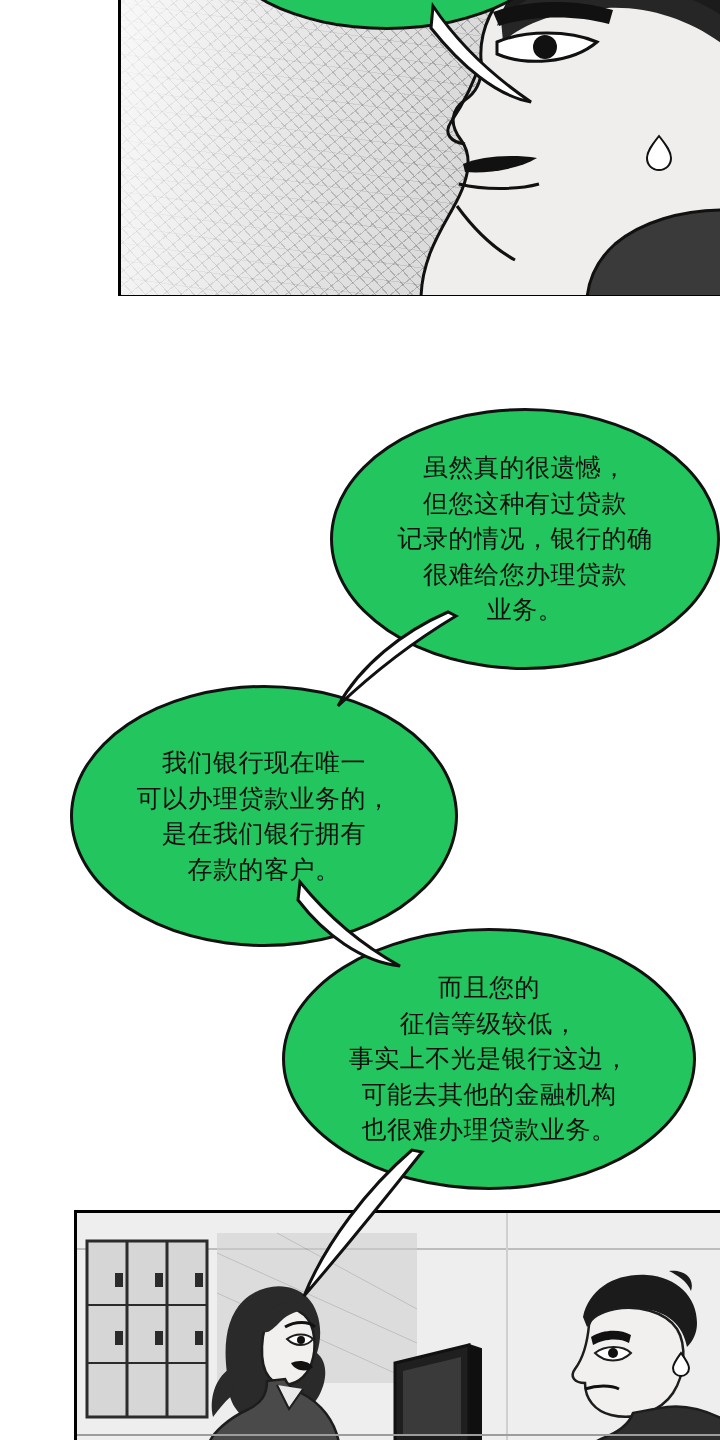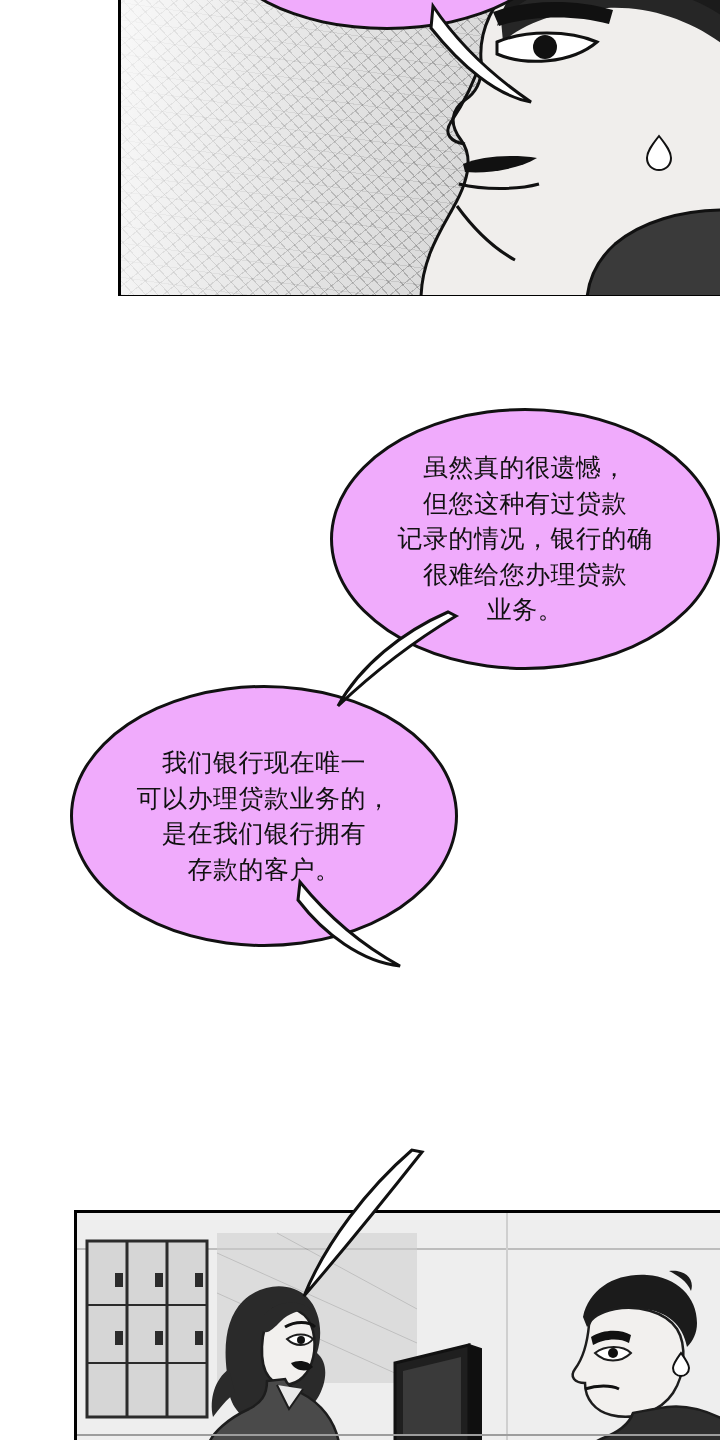--- a/index.html
+++ b/index.html
@@ -66,21 +66,21 @@
   .art {
     position: absolute;
     inset: 0;
   }
   .art svg { display: block; }
 
   
   .bubble {
     position: absolute;
     border: 3px solid #111;
-    background: #f0abfc;
+    background: #22c55e;
     border-radius: 50% / 50%;
     display: flex;
     align-items: center;
     justify-content: center;
     text-align: center;
     box-sizing: border-box;
     z-index: 5;
   }
   .bubble .txt {
     font-size: 25px;
@@ -176,20 +176,27 @@
 可以办理贷款业务的，
 是在我们银行拥有
 存款的客户。</div>
   </div>
   <div class="tail" style="left:296px; top:880px;">
     <svg width="120" height="100" viewBox="0 0 120 100">
       <path d="M4 2 C30 34 60 62 104 86 C66 82 28 54 2 20 Z" fill="#fff" stroke="#111" stroke-width="3"></path>
     </svg>
   </div>
 
+  <div class="bubble" id="bubble-4">
+    <div class="txt">而且您的
+征信等级较低，
+事实上不光是银行这边，
+可能去其他的金融机构
+也很难办理贷款业务。</div>
+  </div>
   <div class="tail" style="left:292px; top:1150px;">
     <svg width="140" height="150" viewBox="0 0 140 150">
       <path d="M130 2 C100 40 60 90 12 146 C34 92 76 38 120 0 Z" fill="#fff" stroke="#111" stroke-width="3"></path>
     </svg>
   </div>
 
   <div class="panel" id="panel-bottom">
     <div class="texture soft"></div>
 
     <div class="art">

